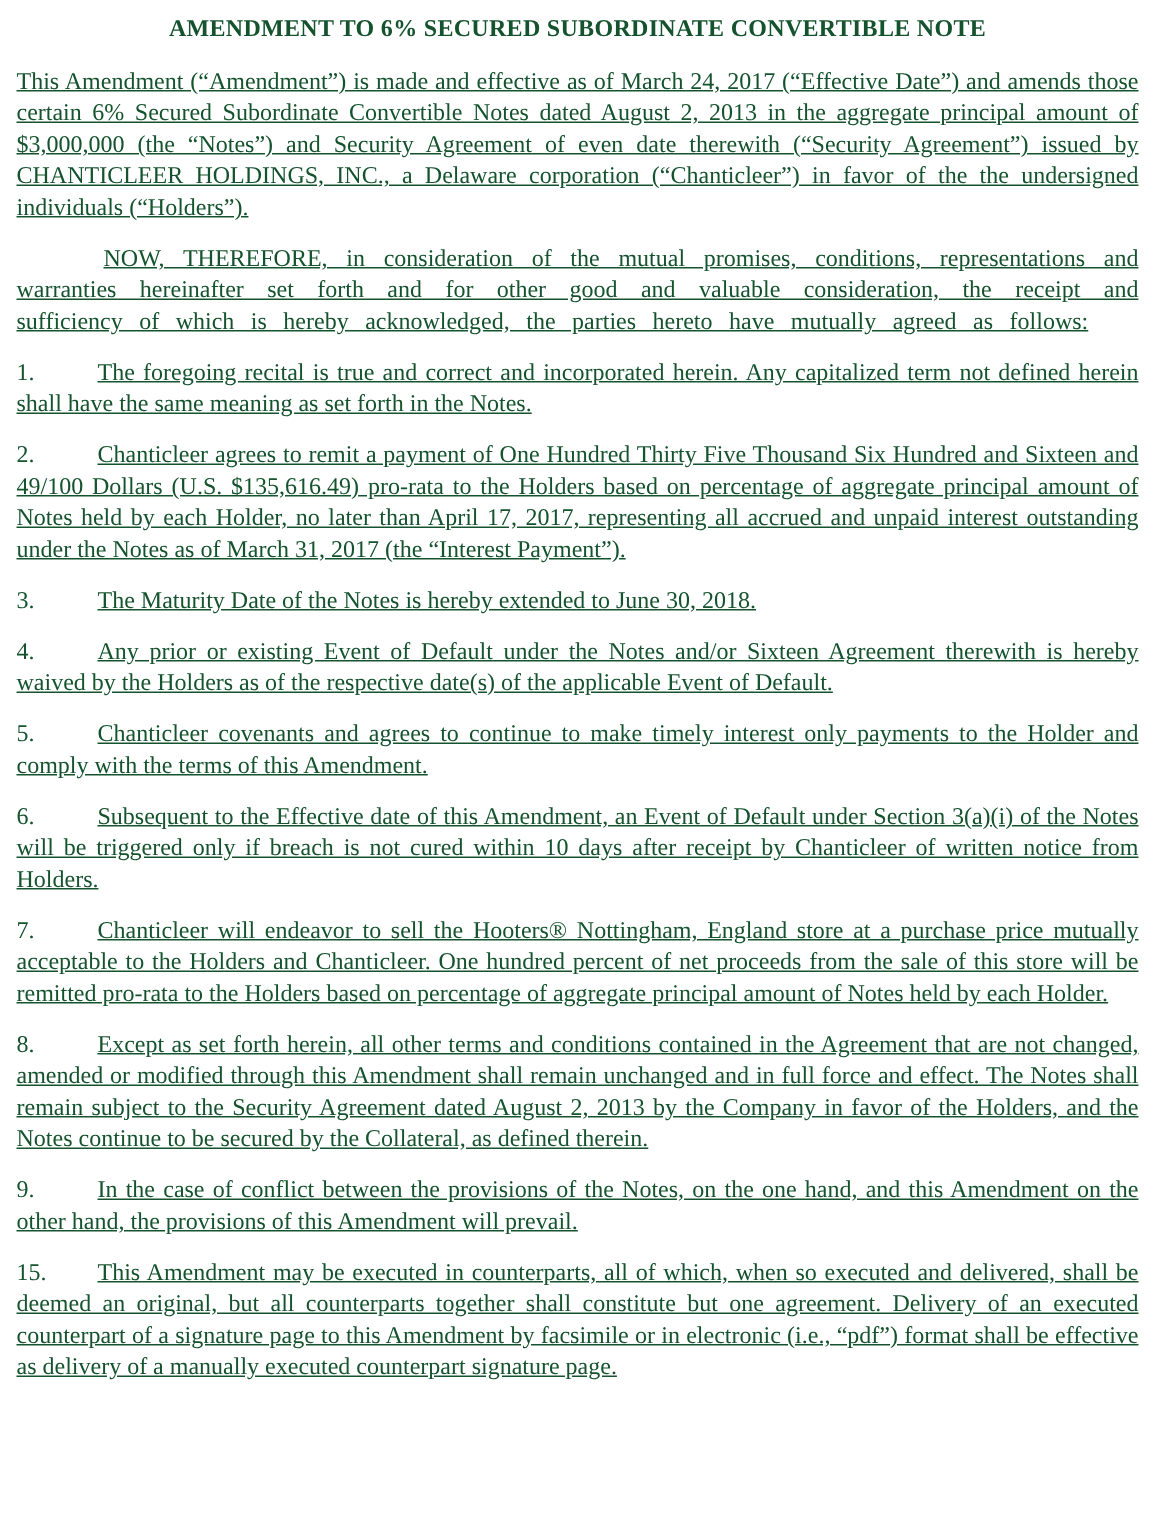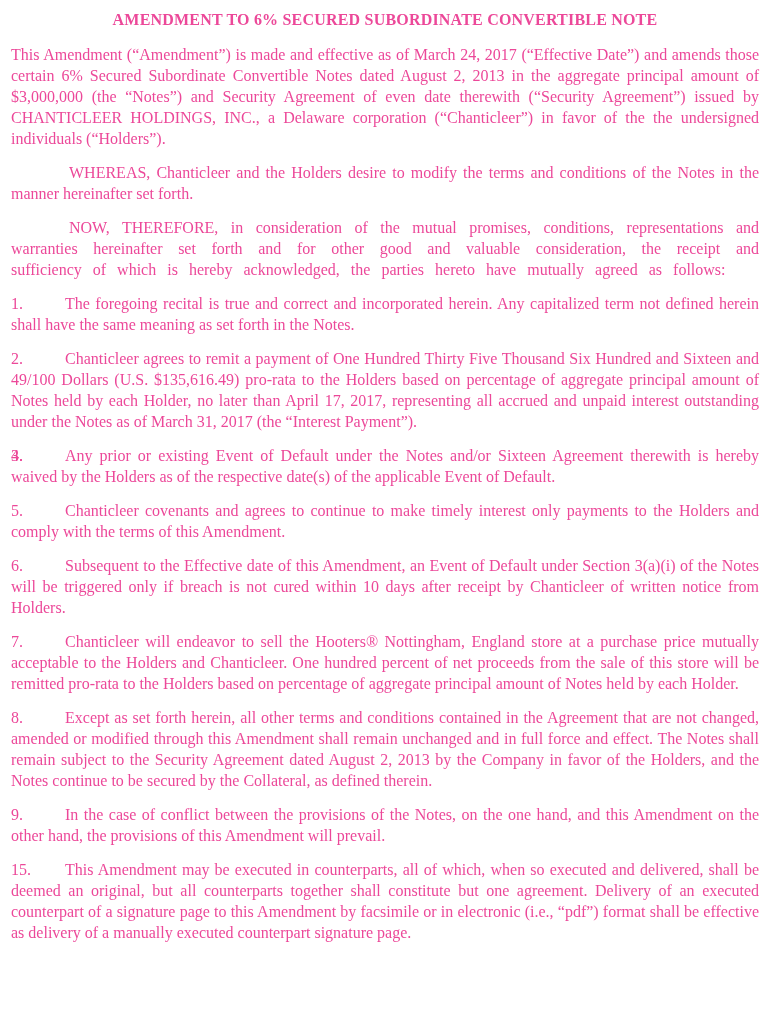--- a/index.html
+++ b/index.html
@@ -9,33 +9,34 @@
   }
   .page {
     width: 770px;
     height: 1020px;
     box-sizing: border-box;
     background: #ffffff;
     padding: 9px 11px 0 11px;
     font-family: "Liberation Serif", "DejaVu Serif", serif;
     font-size: 16px;
     line-height: 21px;
-    color: #ec4899;
+    color: #14532d;
     text-align: justify;
     overflow: hidden;
   }
   .doc-title {
     font-size: 16px;
     font-weight: bold;
     text-align: center;
     margin: 0 0 14px 0;
     letter-spacing: 0.2px;
   }
   .page p {
     margin: 0 0 13px 0;
+    text-decoration: underline;
   }
   .recital {
     text-indent: 58px;
   }
   .spread {
     word-spacing: 7px;
   }
   .item {
     position: relative;
     text-indent: 54px;
@@ -50,46 +51,46 @@
 </style>
 </head>
 <body>
 
 <div class="page">
 
   <h1 class="doc-title">AMENDMENT TO 6% SECURED SUBORDINATE CONVERTIBLE NOTE</h1>
 
   <p class="intro">This Amendment (“Amendment”) is made and effective as of March 24, 2017 (“Effective Date”) and amends those certain 6% Secured Subordinate Convertible Notes dated August 2, 2013 in the aggregate principal amount of $3,000,000 (the “Notes”) and Security Agreement of even date therewith (“Security Agreement”) issued by CHANTICLEER HOLDINGS, INC., a Delaware corporation (“Chanticleer”) in favor of the the undersigned individuals (“Holders”).</p>
 
-  <p class="recital">WHEREAS, Chanticleer and the Holders desire to modify the terms and conditions of the Notes in the manner hereinafter set forth.</p>
 
   <p class="recital spread">NOW, THEREFORE, in consideration of the mutual promises, conditions, representations and warranties hereinafter set forth and for other good and valuable consideration, the receipt and sufficiency of which is hereby acknowledged, the parties hereto have mutually agreed as follows:</p>
 
   <p class="item">
     <span class="num">1.</span>
     <span>The foregoing recital is true and correct and incorporated herein. Any capitalized term not defined herein shall have the same meaning as set forth in the Notes.</span>
   </p>
 
   <p class="item">
     <span class="num">2.</span>
     <span>Chanticleer agrees to remit a payment of One Hundred Thirty Five Thousand Six Hundred and Sixteen and 49/100 Dollars (U.S. $135,616.49) pro-rata to the Holders based on percentage of aggregate principal amount of Notes held by each Holder, no later than April 17, 2017, representing all accrued and unpaid interest outstanding under the Notes as of March 31, 2017 (the “Interest Payment”).</span>
   </p>
 
   <p class="item">
     <span class="num">3.</span>
+    <span>The Maturity Date of the Notes is hereby extended to June 30, 2018.</span>
   </p>
 
   <p class="item">
     <span class="num">4.</span>
     <span>Any prior or existing Event of Default under the Notes and/or Sixteen Agreement therewith is hereby waived by the Holders as of the respective date(s) of the applicable Event of Default.</span>
   </p>
 
   <p class="item">
     <span class="num">5.</span>
-    <span>Chanticleer covenants and agrees to continue to make timely interest only payments to the Holders and comply with the terms of this Amendment.</span>
+    <span>Chanticleer covenants and agrees to continue to make timely interest only payments to the Holder and comply with the terms of this Amendment.</span>
   </p>
 
   <p class="item">
     <span class="num">6.</span>
     <span>Subsequent to the Effective date of this Amendment, an Event of Default under Section 3(a)(i) of the Notes will be triggered only if breach is not cured within 10 days after receipt by Chanticleer of written notice from Holders.</span>
   </p>
 
   <p class="item">
     <span class="num">7.</span>
     <span>Chanticleer will endeavor to sell the Hooters® Nottingham, England store at a purchase price mutually acceptable to the Holders and Chanticleer. One hundred percent of net proceeds from the sale of this store will be remitted pro-rata to the Holders based on percentage of aggregate principal amount of Notes held by each Holder.</span>

